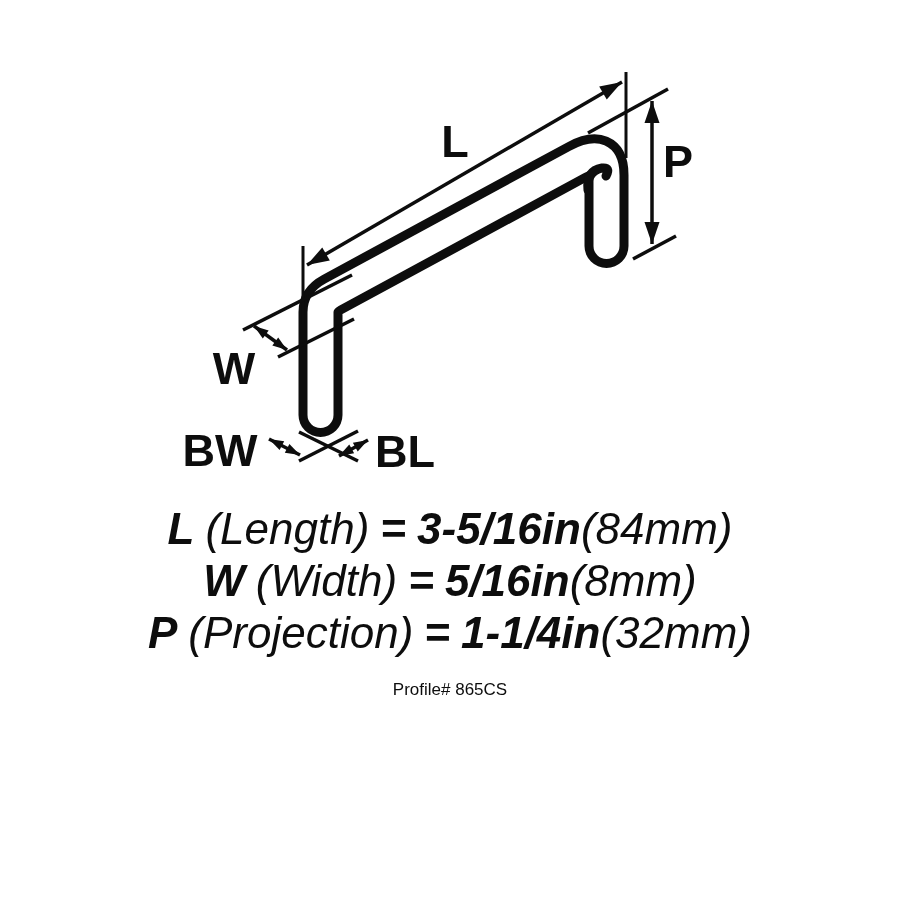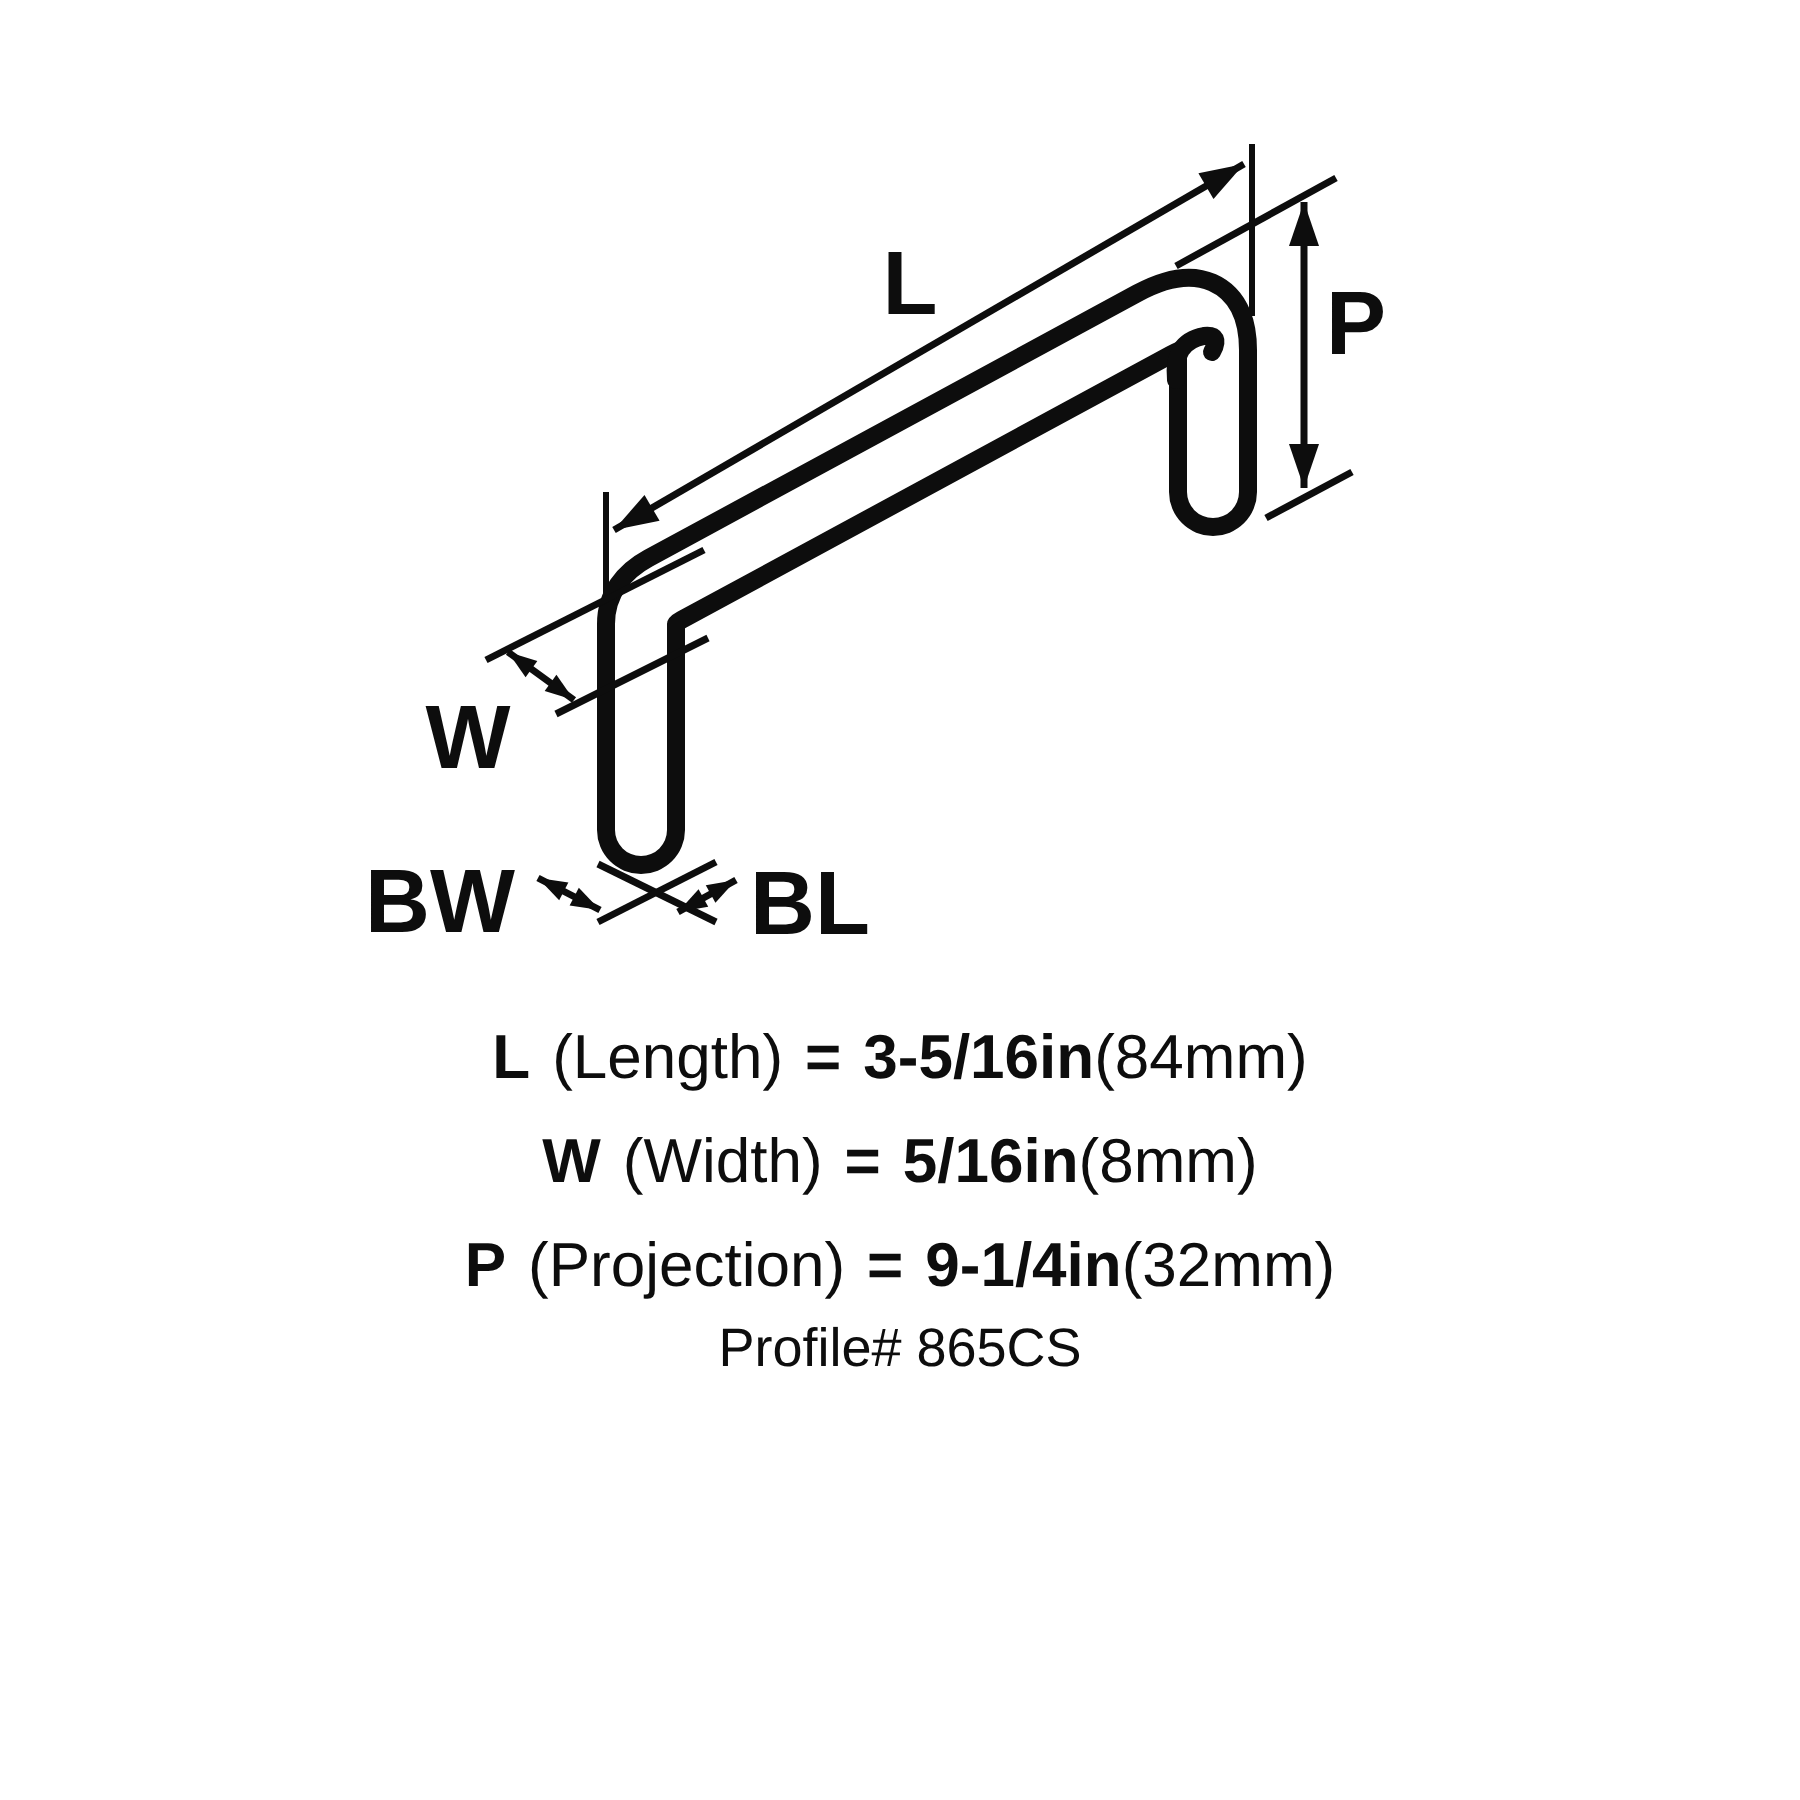--- a/index.html
+++ b/index.html
@@ -2,26 +2,26 @@
 <html><head>
 <meta charset="utf-8">
 <style>
   html,body{margin:0;padding:0;background:#ffffff;}
   .canvas{
     position:relative;width:900px;height:900px;background:#ffffff;overflow:hidden;
     font-family:"Liberation Sans", sans-serif;color:#0d0d0d;
   }
   .diagram-svg{position:absolute;left:0;top:0;}
   .specs{position:absolute;left:0;top:503px;width:900px;text-align:center;}
-  .spec-row{font-size:31px;line-height:52px;white-space:nowrap;}
+  .spec-row{font-size:44px;line-height:52px;white-space:nowrap;font-style:italic;}
   .sym,.eq,.val{font-weight:700;}
   .sym,.name,.eq{margin-right:11px;}
   .metric{font-weight:400;}
   .name{font-weight:400;}
-  .profile-line{font-size:27px;line-height:30px;margin-top:0;font-weight:400;}
+  .profile-line{font-size:17px;line-height:30px;margin-top:16px;font-weight:400;}
   svg text{font-family:"Liberation Sans", sans-serif;font-weight:700;}
 </style>
 </head>
 <body>
 
 <div class="canvas">
 
   <svg class="diagram-svg" width="900" height="500" viewBox="0 0 900 500">
     <defs>
       <marker id="ahBig" markerUnits="userSpaceOnUse" markerWidth="26" markerHeight="20" refX="24" refY="10" orient="auto-start-reverse">
@@ -74,21 +74,21 @@
 
     <div class="spec-row">
       <span class="sym">L</span><span class="name">(Length)</span><span class="eq">=</span><span class="val">3-5/16in</span><span class="metric">(84mm)</span>
     </div>
 
     <div class="spec-row">
       <span class="sym">W</span><span class="name">(Width)</span><span class="eq">=</span><span class="val">5/16in</span><span class="metric">(8mm)</span>
     </div>
 
     <div class="spec-row">
-      <span class="sym">P</span><span class="name">(Projection)</span><span class="eq">=</span><span class="val">9-1/4in</span><span class="metric">(32mm)</span>
+      <span class="sym">P</span><span class="name">(Projection)</span><span class="eq">=</span><span class="val">1-1/4in</span><span class="metric">(32mm)</span>
     </div>
 
 
 
     <div class="profile-line">Profile# 865CS</div>
   </div>
 
 </div>
 
 </body></html>

